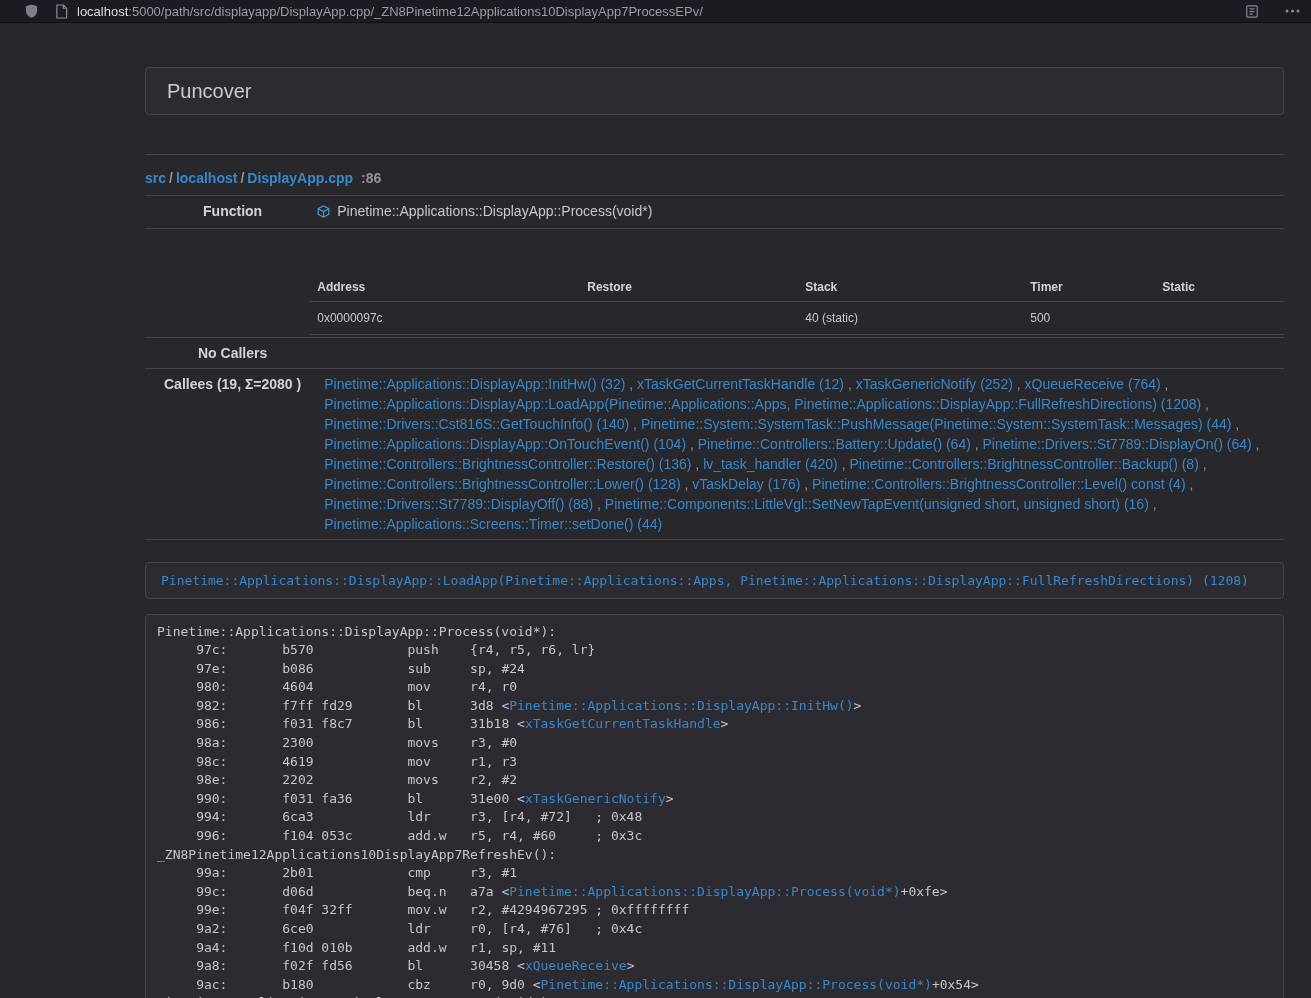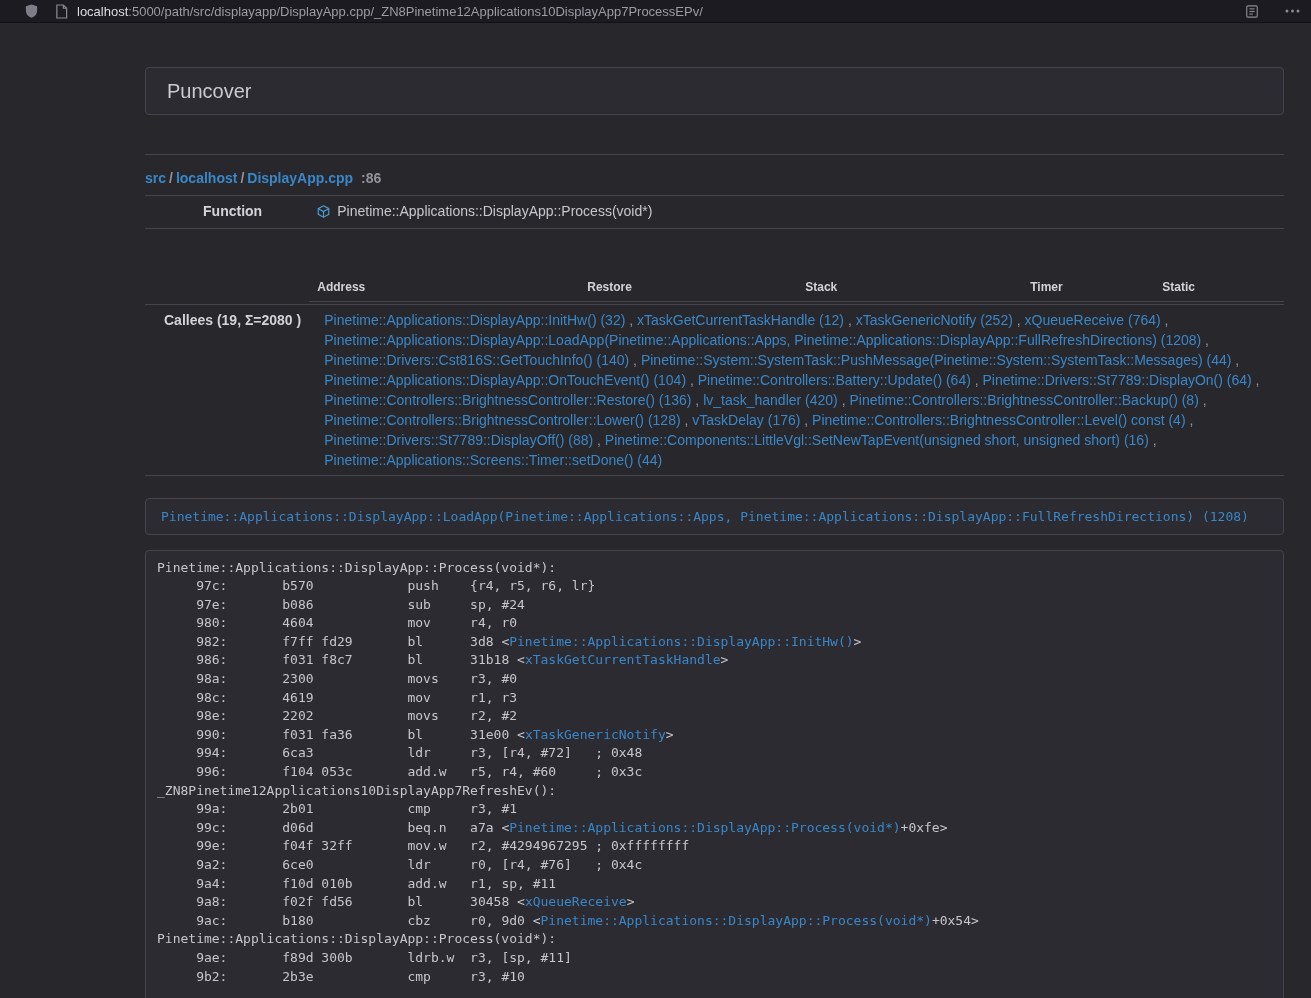--- a/index.html
+++ b/index.html
@@ -158,23 +158,34 @@
         <td class="rowbody notable">
           <table class="inner">
             <tbody>
               <tr>
                 <th class="col-address">Address</th>
                 <th class="col-remarks">Restore</th>
                 <th class="col-stack">Stack</th>
                 <th class="col-code">Timer</th>
                 <th>Static</th>
               </tr>
+              <tr>
+                <td>0x0000097c</td>
+                <td></td>
+                <td>40 (static)</td>
+                <td>500</td>
+                <td></td>
+              </tr>
             </tbody>
           </table>
         </td>
+      </tr>
+      <tr>
+        <th class="rowlabel">No Callers</th>
+        <td class="rowbody"></td>
       </tr>
       <tr>
         <th class="rowlabel">Callees (19, Σ=2080 )</th>
         <td class="rowbody callees"><a class="lnk" href="#">Pinetime::Applications::DisplayApp::InitHw() (32)</a><span class="sep"> , </span><a class="lnk" href="#">xTaskGetCurrentTaskHandle (12)</a><span class="sep"> , </span><a class="lnk" href="#">xTaskGenericNotify (252)</a><span class="sep"> , </span><a class="lnk" href="#">xQueueReceive (764)</a><span class="sep"> , </span><a class="lnk" href="#">Pinetime::Applications::DisplayApp::LoadApp(Pinetime::Applications::Apps, Pinetime::Applications::DisplayApp::FullRefreshDirections) (1208)</a><span class="sep"> , </span><a class="lnk" href="#">Pinetime::Drivers::Cst816S::GetTouchInfo() (140)</a><span class="sep"> , </span><a class="lnk" href="#">Pinetime::System::SystemTask::PushMessage(Pinetime::System::SystemTask::Messages) (44)</a><span class="sep"> , </span><a class="lnk" href="#">Pinetime::Applications::DisplayApp::OnTouchEvent() (104)</a><span class="sep"> , </span><a class="lnk" href="#">Pinetime::Controllers::Battery::Update() (64)</a><span class="sep"> , </span><a class="lnk" href="#">Pinetime::Drivers::St7789::DisplayOn() (64)</a><span class="sep"> , </span><a class="lnk" href="#">Pinetime::Controllers::BrightnessController::Restore() (136)</a><span class="sep"> , </span><a class="lnk" href="#">lv_task_handler (420)</a><span class="sep"> , </span><a class="lnk" href="#">Pinetime::Controllers::BrightnessController::Backup() (8)</a><span class="sep"> , </span><a class="lnk" href="#">Pinetime::Controllers::BrightnessController::Lower() (128)</a><span class="sep"> , </span><a class="lnk" href="#">vTaskDelay (176)</a><span class="sep"> , </span><a class="lnk" href="#">Pinetime::Controllers::BrightnessController::Level() const (4)</a><span class="sep"> , </span><a class="lnk" href="#">Pinetime::Drivers::St7789::DisplayOff() (88)</a><span class="sep"> , </span><a class="lnk" href="#">Pinetime::Components::LittleVgl::SetNewTapEvent(unsigned short, unsigned short) (16)</a><span class="sep"> , </span><a class="lnk" href="#">Pinetime::Applications::Screens::Timer::setDone() (44)</a></td>
       </tr>
     </tbody>
   </table>
 
   <div class="selbox">
     <a class="lnk">Pinetime::Applications::DisplayApp::LoadApp(Pinetime::Applications::Apps, Pinetime::Applications::DisplayApp::FullRefreshDirections) (1208)</a>

